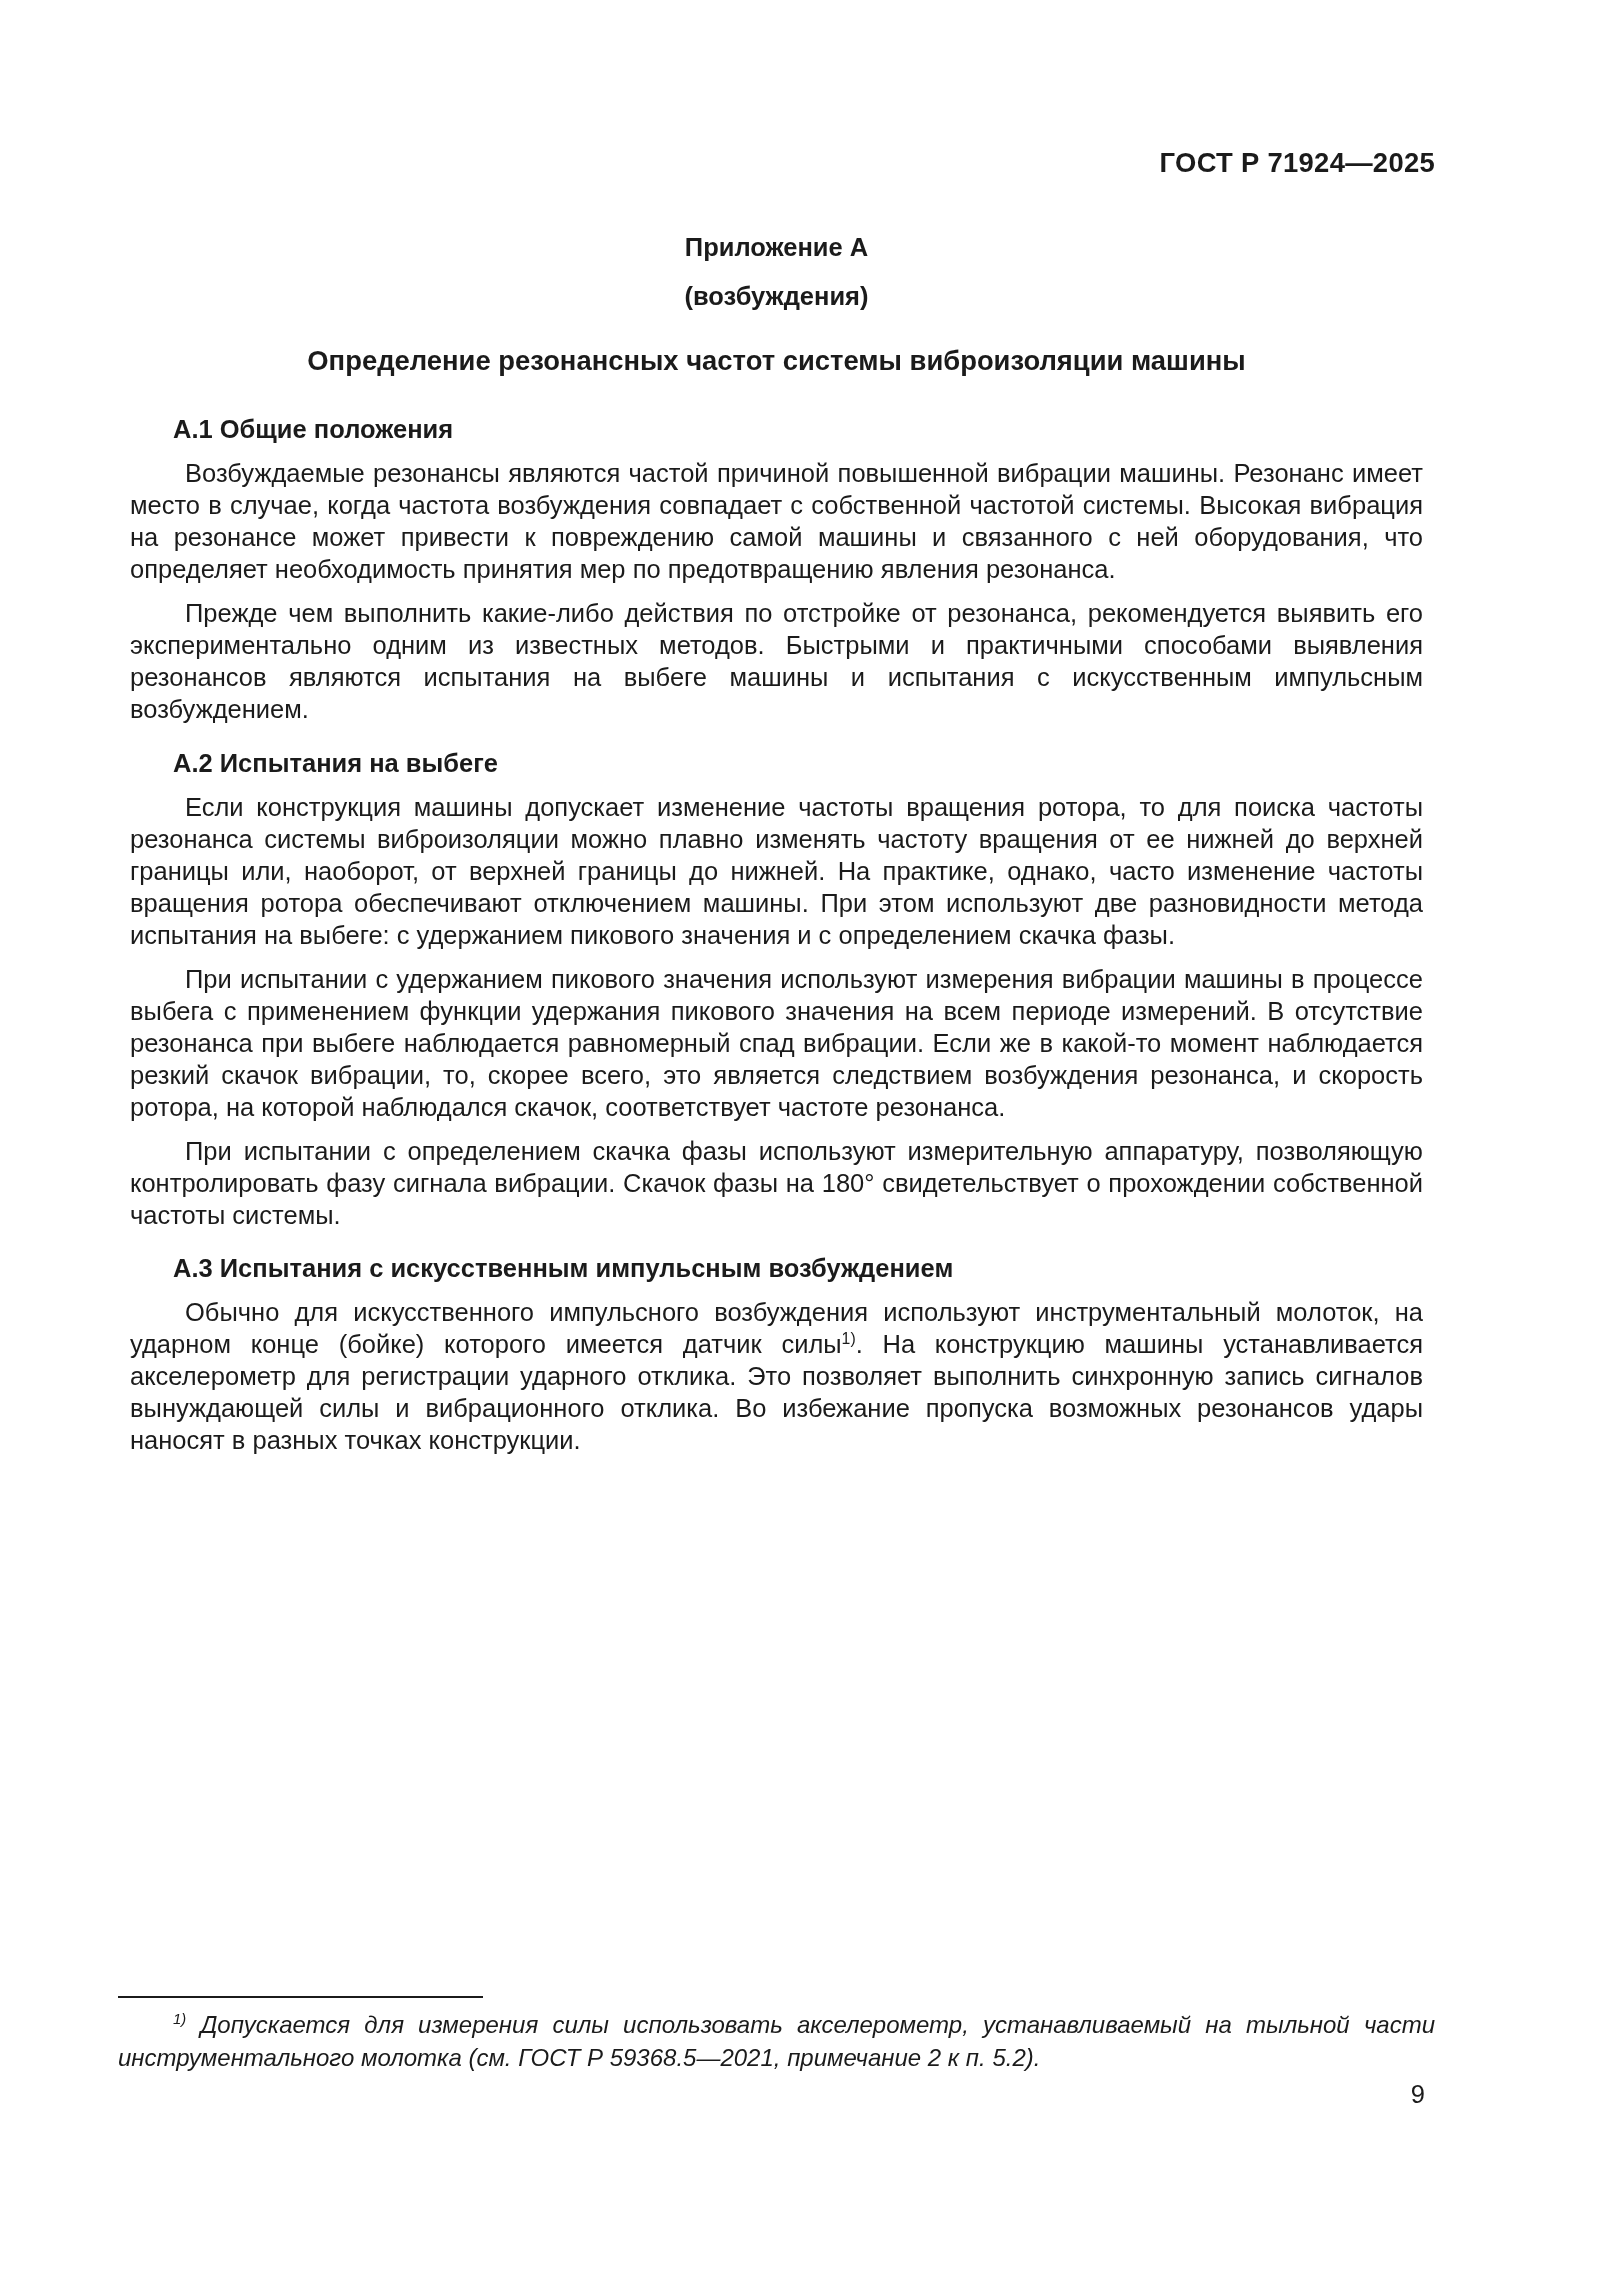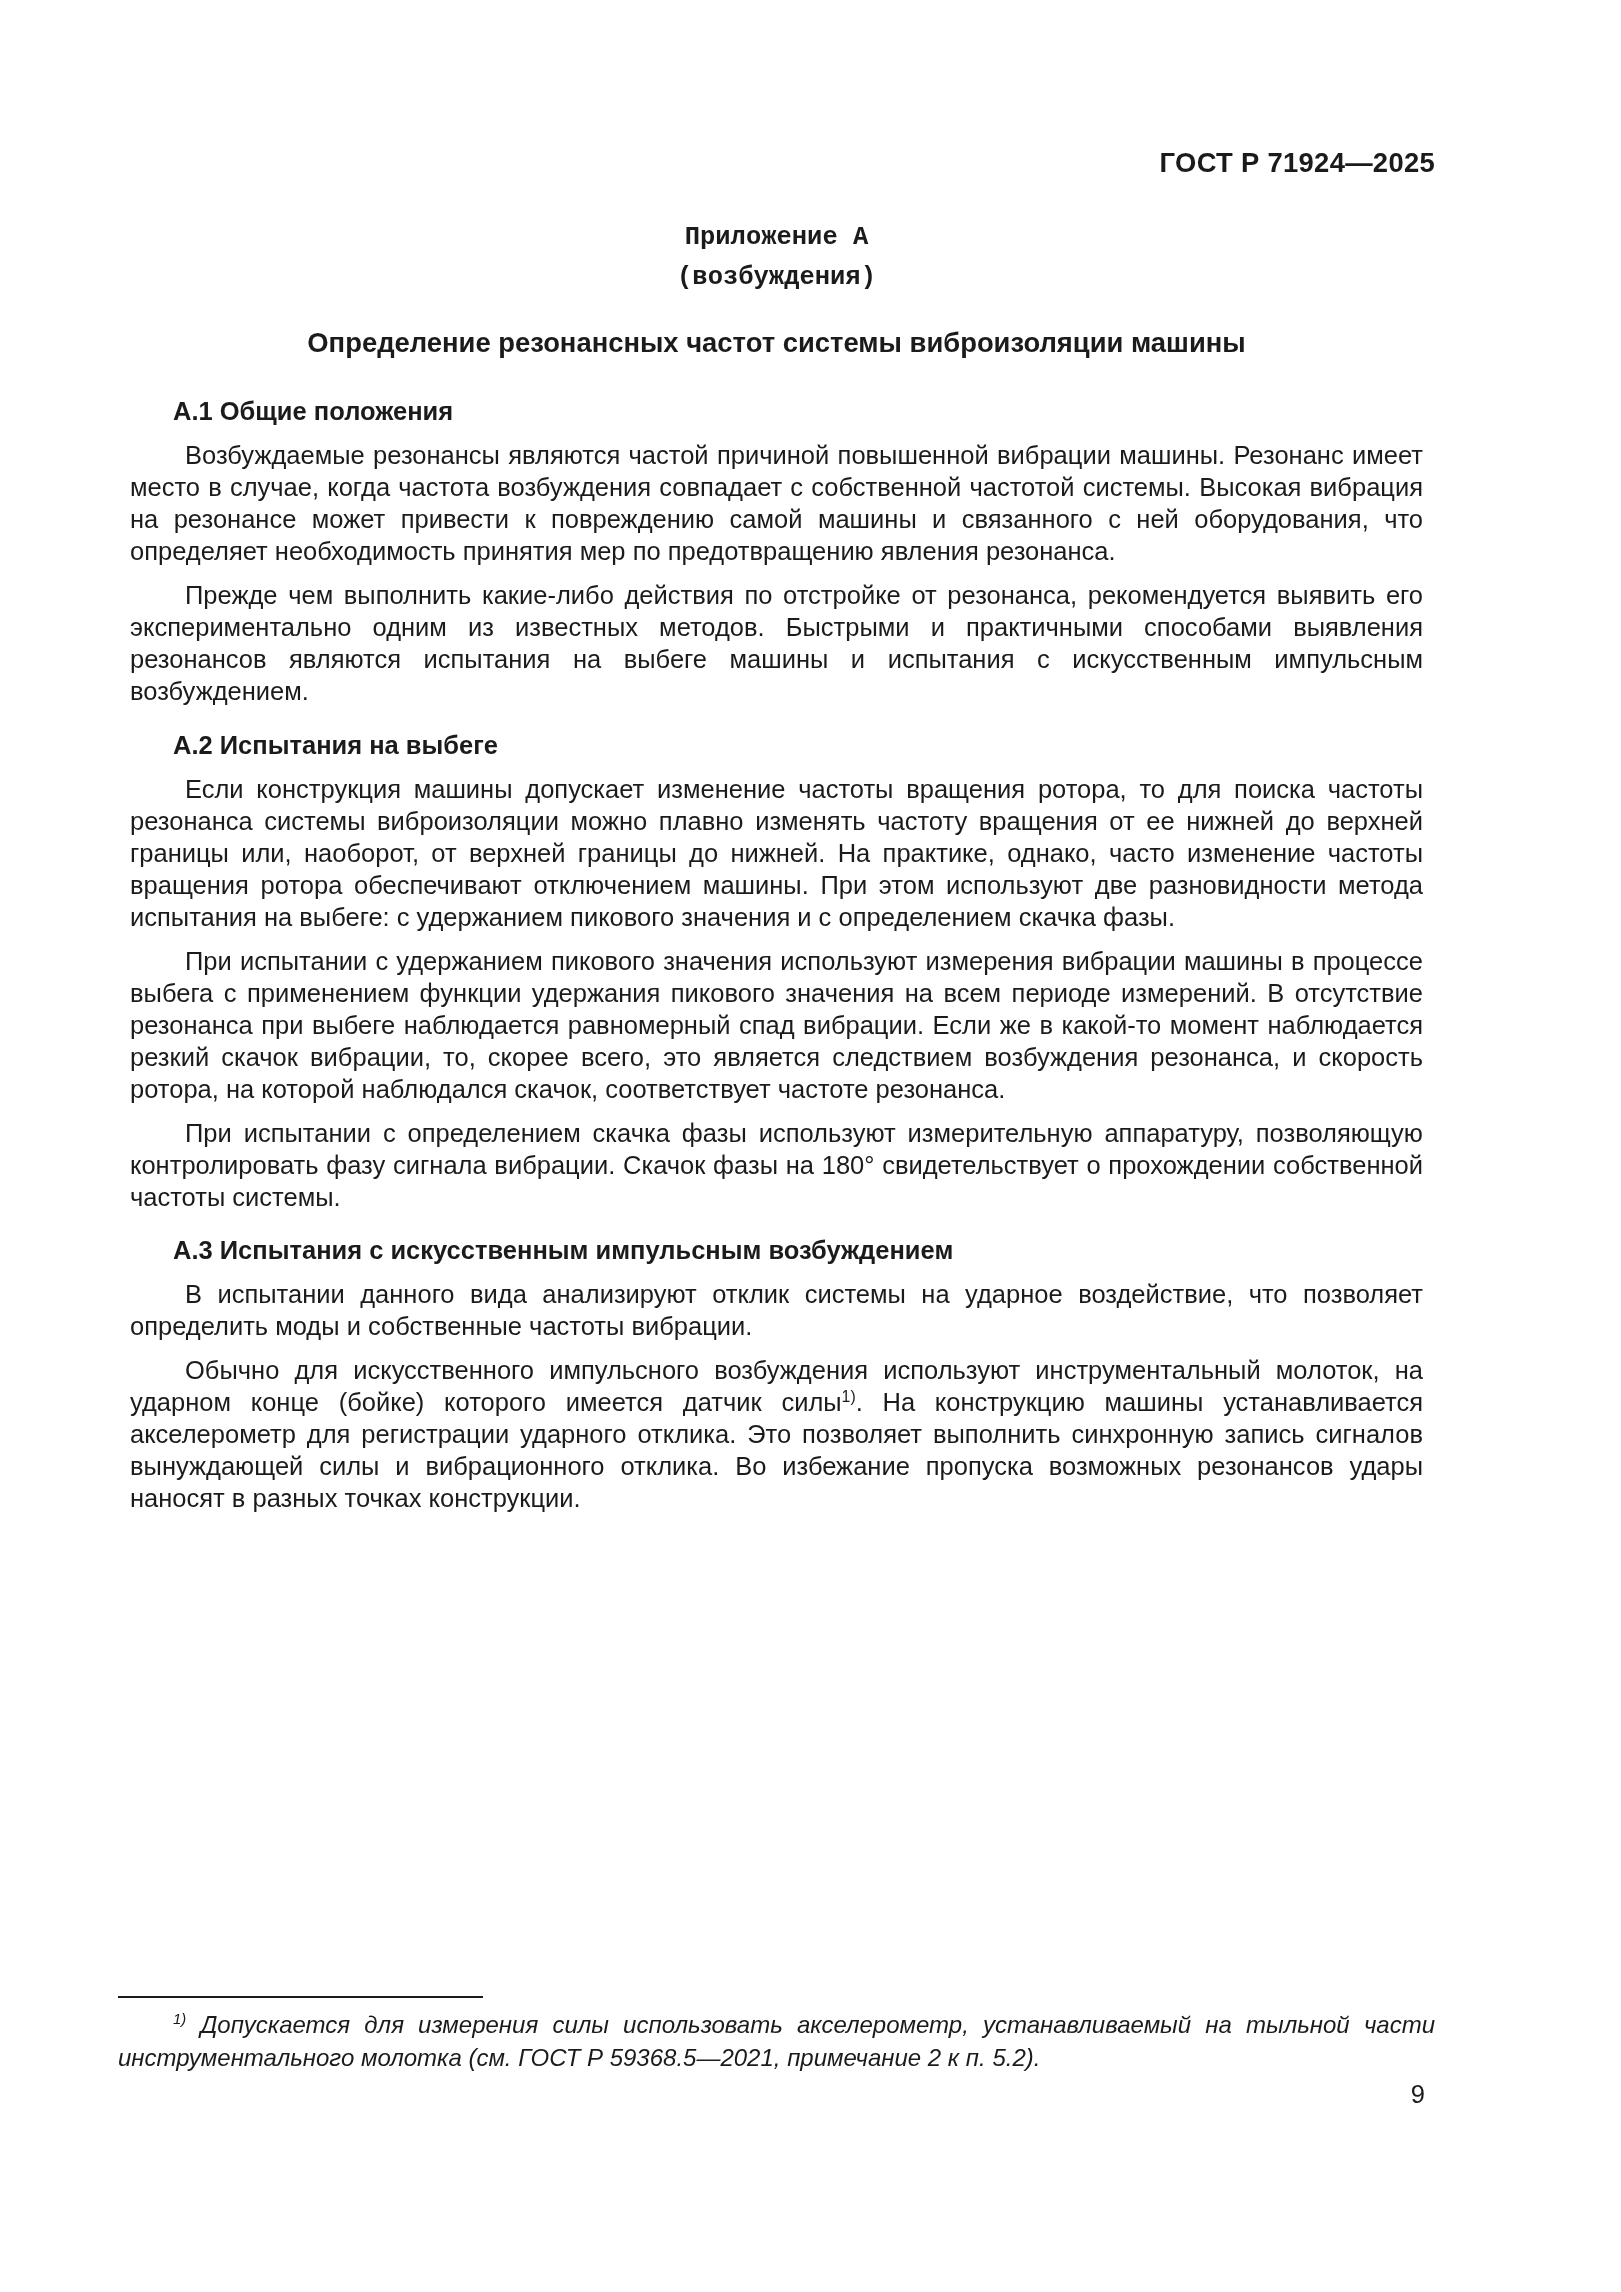--- a/index.html
+++ b/index.html
@@ -33,22 +33,21 @@
     right: 186px;
     font-size: 25.5px;
     line-height: 32px;
   }
   .appendix-label,
   .appendix-subtitle {
     text-align: center;
     font-weight: bold;
     font-size: 25.5px;
     line-height: 32px;
-    margin: 8px;
-    font-family: Liberation Mono, monospace;
+    margin: 17px;
   }
   .doc-title {
     text-align: center;
     font-weight: bold;
     font-size: 27.4px;
     line-height: 35px;
     margin: 31px 0 35px 0;
   }
   .section-heading {
     font-size: 25.5px;
@@ -114,21 +113,20 @@
     <h2 class="section-heading">А.1 Общие положения</h2>
     <p class="para">Возбуждаемые резонансы являются частой причиной повышенной вибрации машины. Резонанс имеет место в случае, когда частота возбуждения совпадает с собственной частотой системы. Высокая вибрация на резонансе может привести к повреждению самой машины и связанного с ней оборудования, что определяет необходимость принятия мер по предотвращению явления резонанса.</p>
     <p class="para">Прежде чем выполнить какие-либо действия по отстройке от резонанса, рекомендуется выявить его экспериментально одним из известных методов. Быстрыми и практичными способами выявления резонансов являются испытания на выбеге машины и испытания с искусственным импульсным возбуждением.</p>
 
     <h2 class="section-heading">А.2 Испытания на выбеге</h2>
     <p class="para">Если конструкция машины допускает изменение частоты вращения ротора, то для поиска частоты резонанса системы виброизоляции можно плавно изменять частоту вращения от ее нижней до верхней границы или, наоборот, от верхней границы до нижней. На практике, однако, часто изменение частоты вращения ротора обеспечивают отключением машины. При этом используют две разновидности метода испытания на выбеге: с удержанием пикового значения и с определением скачка фазы.</p>
     <p class="para">При испытании с удержанием пикового значения используют измерения вибрации машины в процессе выбега с применением функции удержания пикового значения на всем периоде измерений. В отсутствие резонанса при выбеге наблюдается равномерный спад вибрации. Если же в какой-то момент наблюдается резкий скачок вибрации, то, скорее всего, это является следствием возбуждения резонанса, и скорость ротора, на которой наблюдался скачок, соответствует частоте резонанса.</p>
     <p class="para">При испытании с определением скачка фазы используют измерительную аппаратуру, позволяющую контролировать фазу сигнала вибрации. Скачок фазы на 180° свидетельствует о прохождении собственной частоты системы.</p>
 
     <h2 class="section-heading">А.3 Испытания с искусственным импульсным возбуждением</h2>
-    <p class="para">В испытании данного вида анализируют отклик системы на ударное воздействие, что позволяет определить моды и собственные частоты вибрации.</p>
     <p class="para"><span>Обычно для искусственного импульсного возбуждения используют инструментальный молоток, на ударном конце (бойке) которого имеется датчик силы</span><sup>1)</sup><span>. На конструкцию машины устанавливается акселерометр для регистрации ударного отклика. Это позволяет выполнить синхронную запись сигналов вынуждающей силы и вибрационного отклика. Во избежание пропуска возможных резонансов удары наносят в разных точках конструкции.</span></p>
 
   </div>
 
   <div class="footnote-block">
     <hr class="footnote-rule">
     <p class="footnote"><sup>1)</sup><span> Допускается для измерения силы использовать акселерометр, устанавливаемый на тыльной части инструментального молотка (см. ГОСТ Р 59368.5—2021, примечание 2 к п. 5.2).</span></p>
   </div>
 
   <div class="page-number">9</div>

